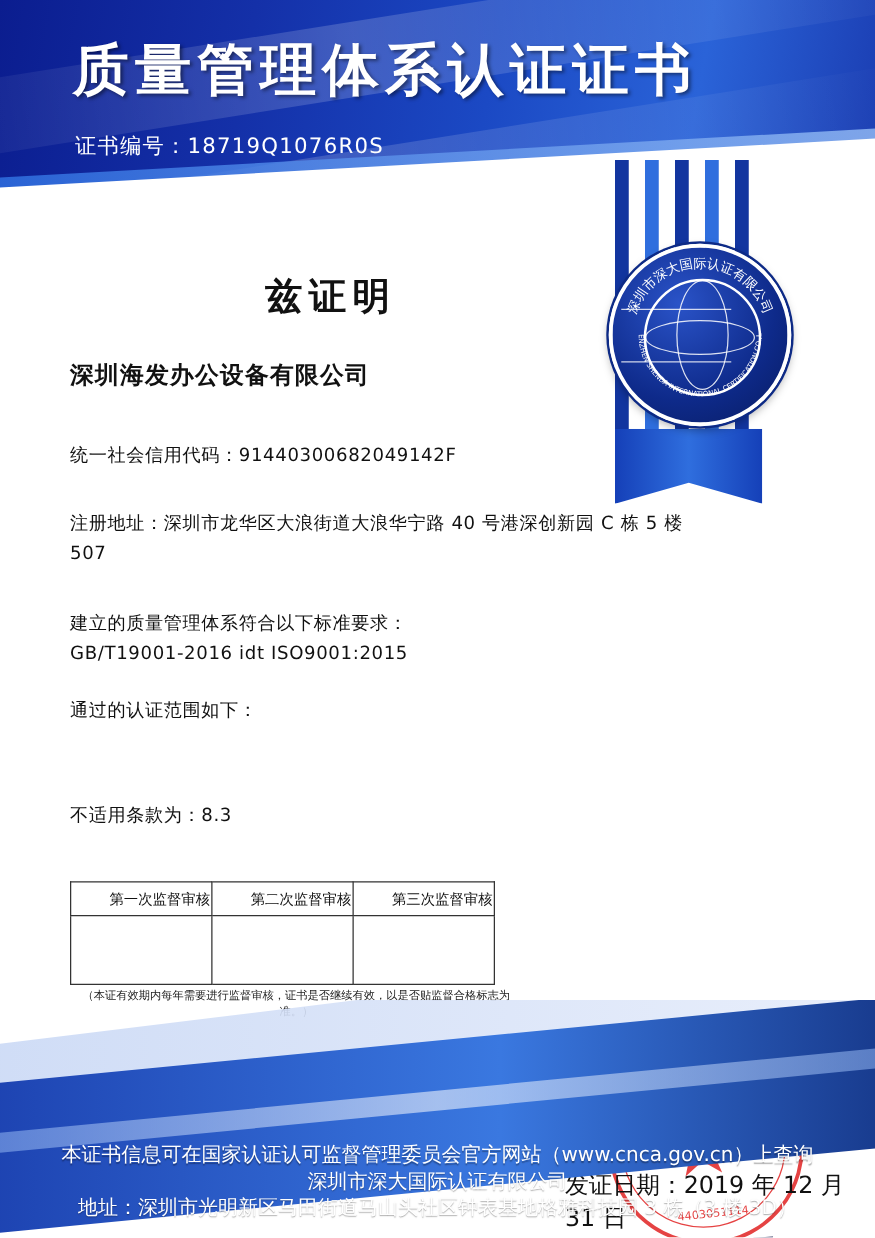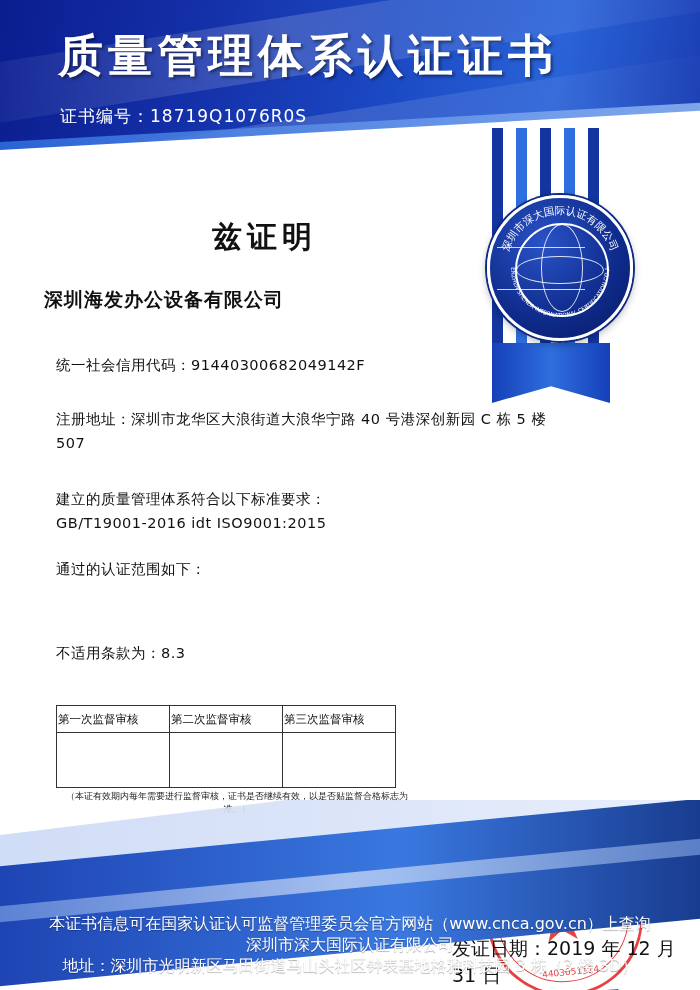--- a/index.html
+++ b/index.html
@@ -154,21 +154,21 @@
     left: 168px; top: 22px;
     font-family: "DejaVu Sans", "Liberation Sans", sans-serif;
     font-size: 30px;
     font-weight: bold;
     color: #111;
     letter-spacing: 5px;
     margin-left: 44px;
   }
   .company {
     position: absolute;
-    left: 44px; top: 92px;
+    left: 56px; top: 92px;
     font-family: "DejaVu Sans", "Liberation Sans", sans-serif;
     font-size: 19px;
     font-weight: bold;
     color: #111;
     letter-spacing: 1px;
   }
   .line {
     position: absolute;
     left: 56px;
     width: 520px;
@@ -192,21 +192,21 @@
     left: 56px; top: 510px;
     width: 340px;
     border-collapse: collapse;
   }
   .audit-table th, .audit-table td {
     border: 1px solid #333;
     font-family: Liberation Mono, monospace;
     font-size: 11.5px;
     font-weight: normal;
     color: #111;
-    text-align: left;
+    text-align: right;
   }
   .audit-table th { height: 24px; }
   .audit-table td { height: 52px; }
   .table-note {
     position: absolute;
     left: 62px; top: 595px;
     width: 350px;
     text-align: center;
     font-family: "DejaVu Sans", "Liberation Sans", sans-serif;
     font-size: 9px;

